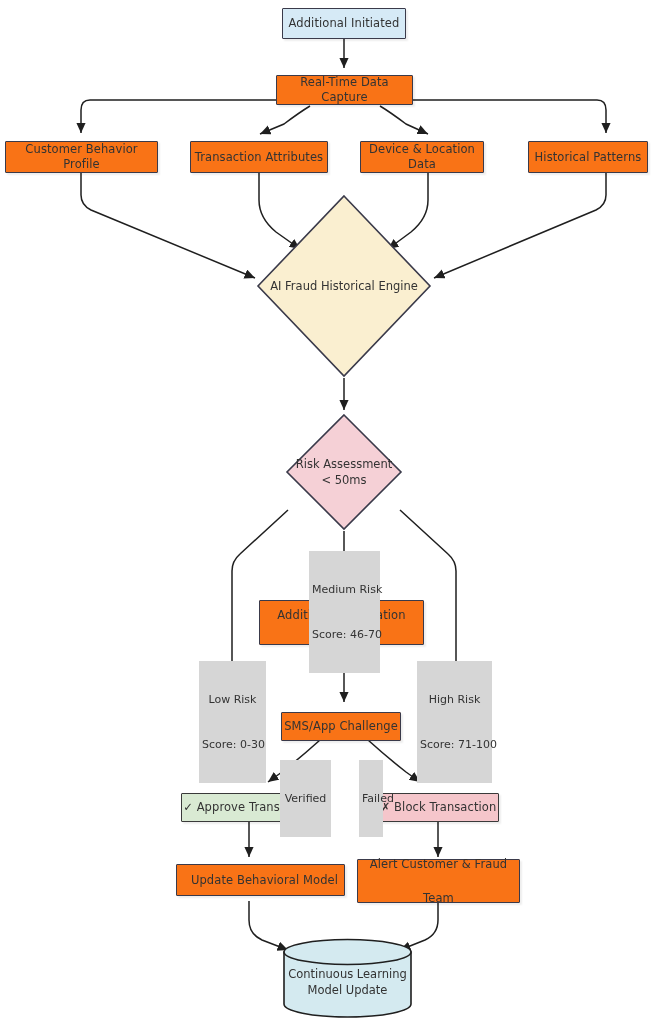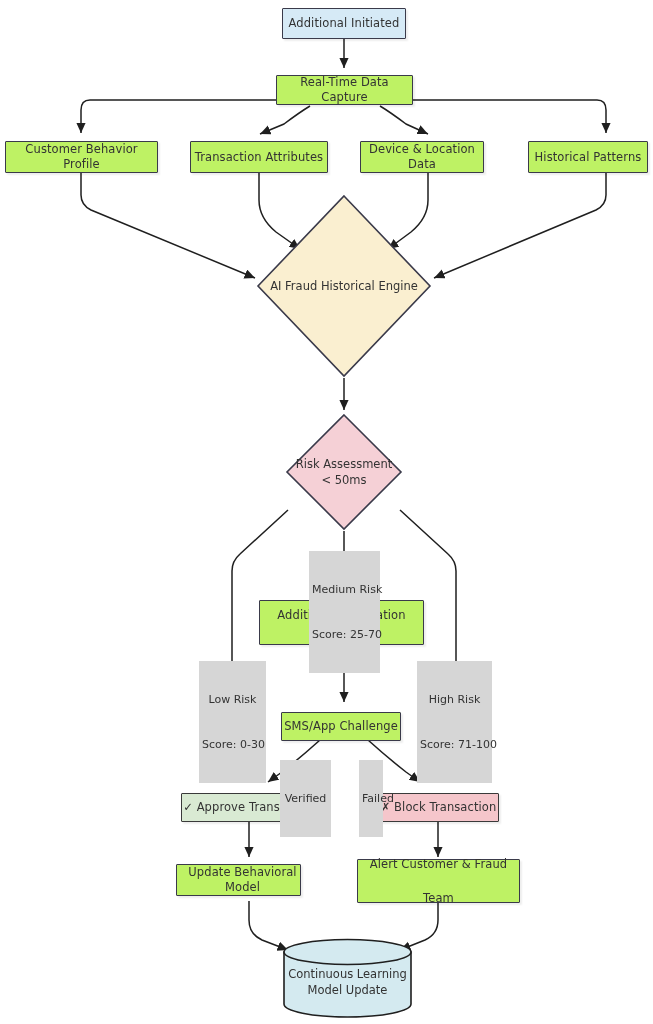--- a/index.html
+++ b/index.html
@@ -33,21 +33,21 @@
     text-align: center;
     color: #333333;
     font-size: 11.5px;
     line-height: 15px;
     letter-spacing: 0.1px;
     z-index: 3;
   }
   .rectnode {
     border: 1.4px solid #3a3a4a;
     border-radius: 1px;
-    background: #bef264;
+    background: #f97316;
     box-shadow: 2px 2px 2px rgba(0,0,0,0.07);
   }
   .fill-blue  { background: #d6eaf6; }
   .fill-green { background: #d9ead3; border-color: #3a3a3a;}
   .fill-red   { background: #f5c6cb; border-color: #3a3a3a;}
   .diamond-wrap {
     position: absolute;
     z-index: 3;
   }
   .diamond-label {
@@ -204,21 +204,21 @@
   </div>
 
   <div class="node rectnode fill-green" style="left:181px; top:793px; width:137px; height:29px;">
     <span class="node-line">✓ Approve Transaction</span>
   </div>
 
   <div class="node rectnode fill-red" style="left:378px; top:793px; width:121px; height:29px;">
     <span class="node-line">✗ Block Transaction</span>
   </div>
 
-  <div class="node rectnode" style="left:176px; top:864px; width:125px; height:32px;padding-left:8px;">
+  <div class="node rectnode" style="left:176px; top:864px; width:169px; height:32px;padding-left:8px;">
     <span class="node-line">Update Behavioral Model</span>
   </div>
 
   <div class="node rectnode" style="left:357px; top:859px; width:163px; height:44px; flex-direction:column;gap:19px;">
     <span class="node-line">Alert Customer &amp; Fraud</span>
     <span class="node-line">Team</span>
   </div>
 
   <div class="cyl-wrap" style="left:282px; top:938px; width:131px; height:80px;">
     <svg width="131" height="80" viewBox="0 0 131 80">
@@ -226,21 +226,21 @@
       <ellipse cx="65.5" cy="14" rx="63.5" ry="12.5" fill="#d4eaf0" stroke="#1f1f1f" stroke-width="1.6"></ellipse>
     </svg>
     <div class="cyl-label">
       <span class="node-line">Continuous Learning</span>
       <span class="node-line">Model Update</span>
     </div>
   </div>
 
   <div class="edge-label" style="left:309px; top:551px; width:71px;">
     <span class="node-line">Medium Risk</span>
-    <span class="node-line">Score: 25-70</span>
+    <span class="node-line">Score: 46-70</span>
   </div>
 
   <div class="edge-label" style="left:199px; top:661px; width:67px;">
     <span class="node-line">Low Risk</span>
     <span class="node-line">Score: 0-30</span>
   </div>
 
   <div class="edge-label" style="left:417px; top:661px; width:75px;">
     <span class="node-line">High Risk</span>
     <span class="node-line">Score: 71-100</span>

